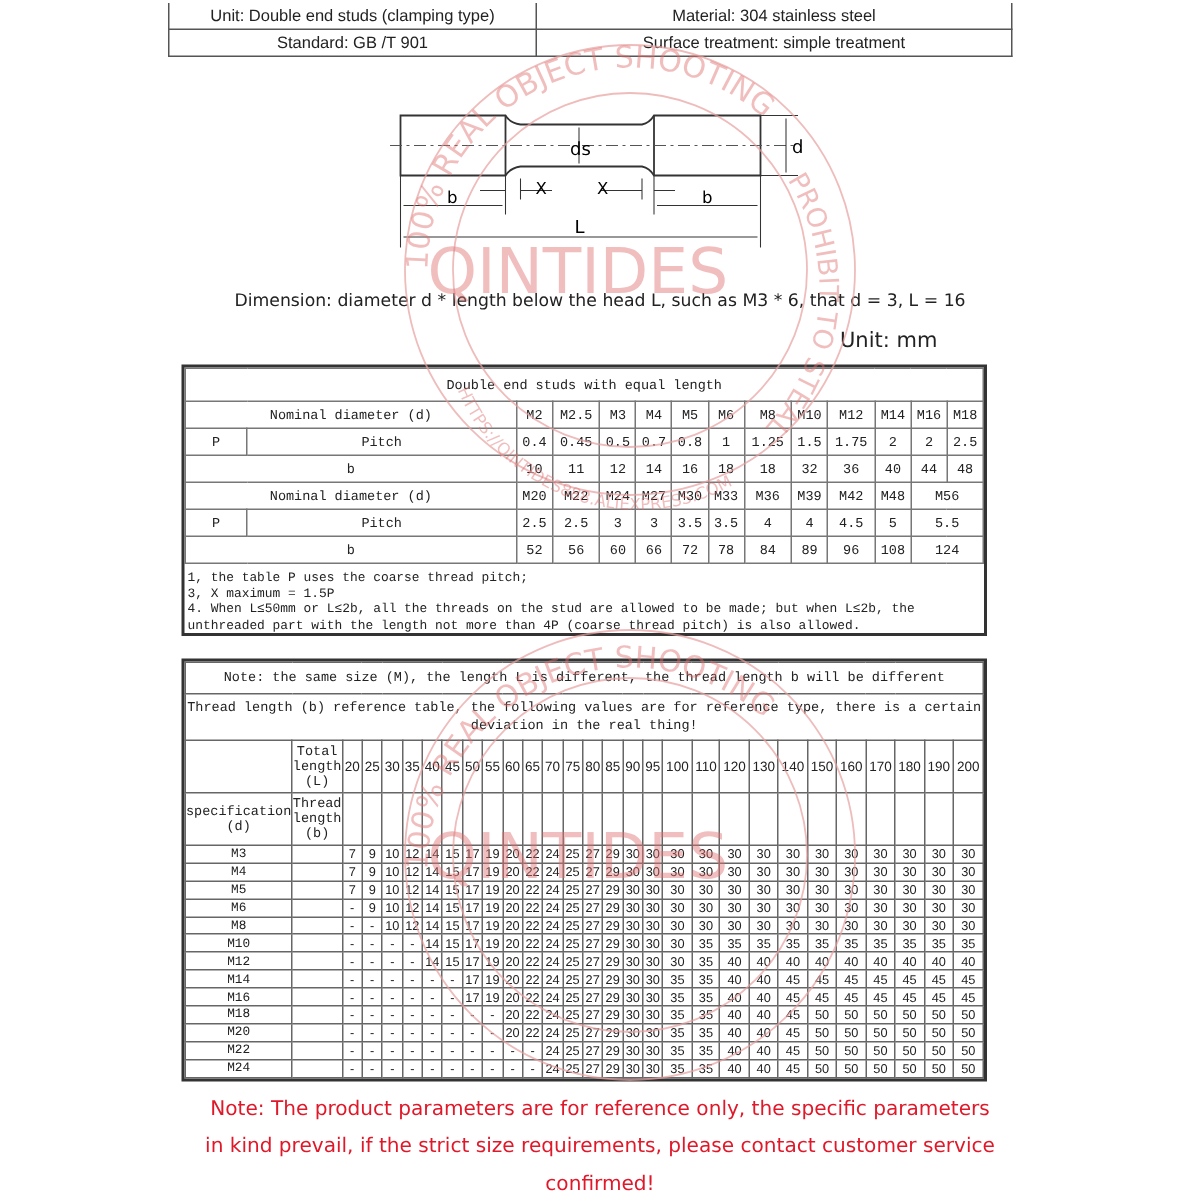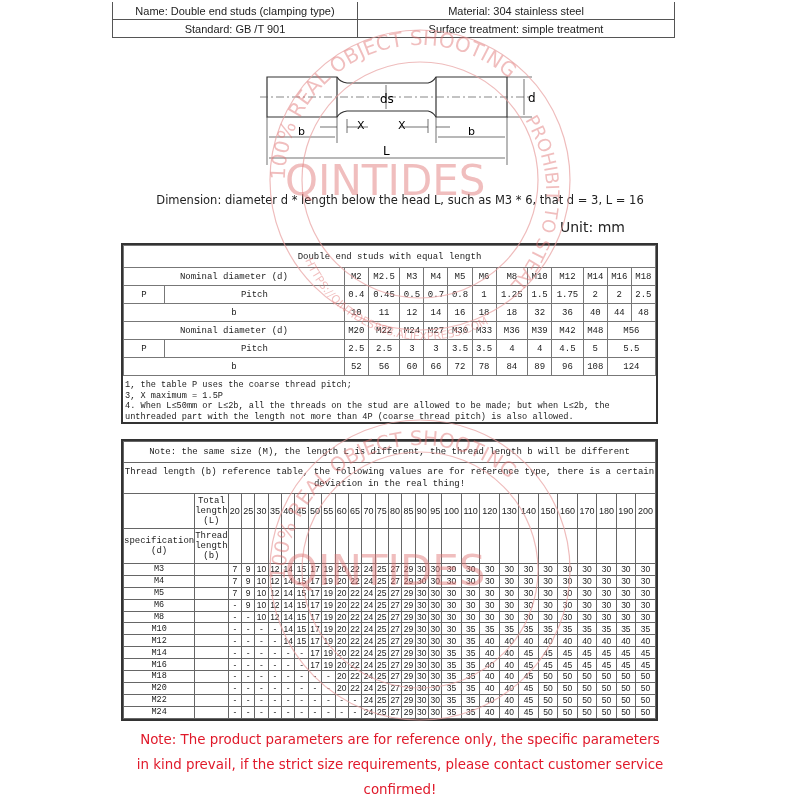--- a/index.html
+++ b/index.html
@@ -35,21 +35,21 @@
   #bottom{left:0;top:727px;width:800px;text-align:center;color:#e0192a;font-family:"DejaVu Sans",sans-serif;font-size:13.4px;line-height:25px;}
   
   #wm{left:225px;top:20px;width:390px;height:780px;pointer-events:none;}
 </style>
 </head>
 <body>
 
 <table id="hdr" class="abs">
   <tbody>
       <tr>
-    <td class="l">Name: Double end studs (clamping type)</td>
+    <td class="l">Unit: Double end studs (clamping type)</td>
     <td>Material: 304 stainless steel</td>
   </tr>
   <tr>
     <td class="l">Standard:  GB /T 901</td>
     <td>Surface treatment: simple treatment</td>
   </tr>
 </tbody>
   </table>
 
 <svg id="drawing" class="abs" width="320" height="115" viewBox="0 0 320 115">

